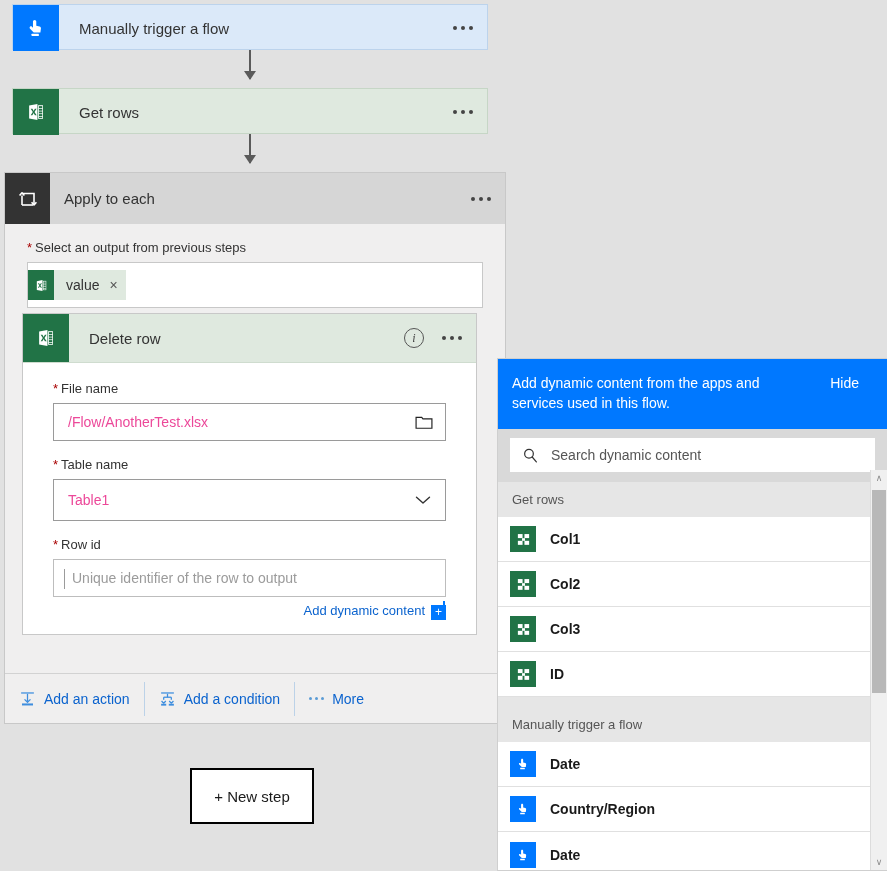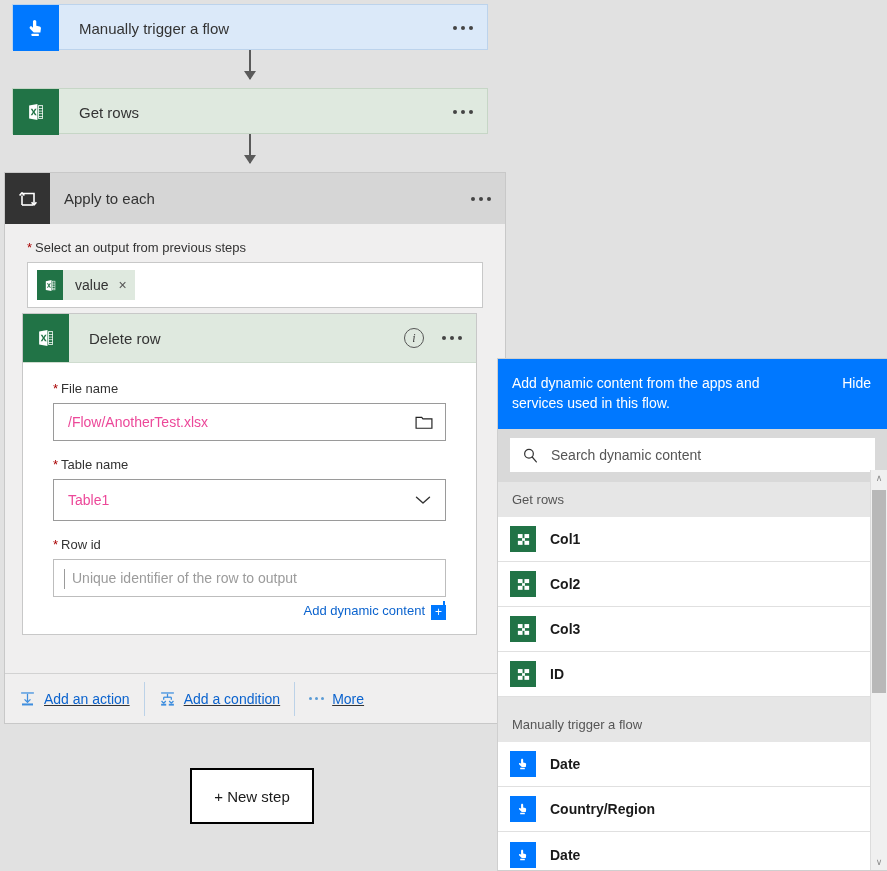--- a/index.html
+++ b/index.html
@@ -38,21 +38,21 @@
   
   #loop-card{left:4px;top:172px;width:502px;height:552px;background:#f0efef;border-color:#c8c8c8;}
   #loop-card .card-head{background:#d6d6d6;height:51px;align-items:center;}
   #loop-card .card-icon{background:#333333;width:45px;height:51px;flex:0 0 45px;}
   #loop-card .card-title{padding-left:14px;}
 
   .loop-body{padding:16px 22px 0 22px;}
   .req-label{font-size:13px;color:#333;margin-bottom:7px;}
   .req-star{color:#a80000;margin-right:3px;}
 
-  .token-field{background:#fff;border:1px solid #c8c8c8;height:46px;display:flex;align-items:center;padding-left:9px;box-sizing:border-box;}
+  .token-field{background:#fff;border:1px solid #c8c8c8;height:46px;display:flex;align-items:center;padding-left:0;box-sizing:border-box;}
   .token{display:inline-flex;align-items:center;height:30px;background:#dfe9df;padding-right:8px;}
   .token-ico{width:26px;height:30px;background:#217346;display:flex;align-items:center;justify-content:center;}
   .token-label{padding:0 10px 0 12px;font-size:14px;color:#333;}
   .token-x{color:#555;font-size:14px;cursor:pointer;line-height:1;}
 
   
   #delete-card{position:absolute;left:22px;top:313px;width:455px;border:1px solid #c8c8c8;background:#fff;box-sizing:border-box;}
   #delete-card .card-head{background:#dfe9df;height:48px;border-bottom:1px solid #cfdccf;}
   #delete-card .card-icon{background:#217346;width:46px;height:48px;flex:0 0 46px;}
   #delete-card .card-title{padding-left:20px;}
@@ -70,34 +70,34 @@
   .folder-ico{position:absolute;right:12px;top:50%;transform:translateY(-50%);}
   .chev{position:absolute;right:14px;top:50%;transform:translateY(-50%);}
   .adc-link{display:flex;justify-content:flex-end;align-items:center;gap:6px;
     font-size:13px;color:#0b63ce;margin-top:-2px;}
   .adc-plus{width:15px;height:15px;background:#0078ff;color:#fff;font-size:12px;line-height:15px;
     text-align:center;display:inline-block;}
   .adc-bar{width:2px;height:15px;background:#0078ff;display:inline-block;margin-left:-3px;}
 
   
   .loop-footer{position:absolute;left:0;bottom:0;width:100%;height:50px;border-top:1px solid #d2d2d2;
-    display:flex;align-items:center;background:#f0efef;box-sizing:border-box;text-decoration:underline;}
+    display:flex;align-items:center;background:#f0efef;box-sizing:border-box;}
   .foot-btn{display:flex;align-items:center;gap:8px;color:#0b63ce;font-size:14px;padding:0 14px;height:32px;}
   .foot-div{width:1px;height:34px;background:#bcd2e8;}
   .dots3{display:flex;gap:3px;align-items:center;}
   .dots3 i{width:3px;height:3px;border-radius:50%;background:#5b9bd5;display:block;}
 
   
   #new-step{position:absolute;left:190px;top:768px;width:120px;height:52px;background:#fff;border:2px solid #000000;
     display:flex;align-items:center;justify-content:center;font-size:15px;color:#1a1a1a;}
 
   
   #dc-panel{position:absolute;left:497px;top:358px;width:390px;height:513px;background:#fff;
     border:1px solid #cfcfcf;border-right:none;box-sizing:border-box;overflow:hidden;}
-  .dc-banner{background:#0078ff;color:#fff;padding:14px 16px 16px 14px;display:flex;
+  .dc-banner{background:#0078ff;color:#fff;padding:14px 28px 16px 14px;display:flex;
     justify-content:space-between;align-items:flex-start;font-size:14px;line-height:20px;}
   .dc-banner-text{max-width:290px;}
   .dc-hide{font-size:14px;color:#fff;white-space:nowrap;padding-left:10px;}
   .dc-search-wrap{background:#d9d9d9;padding:9px 12px 10px 12px;}
   .dc-search{background:#fff;height:34px;display:flex;align-items:center;padding-left:12px;gap:12px;}
   .dc-search-text{font-size:14px;color:#555;}
   .dc-list{position:relative;}
   .dc-group{background:#e6e6e6;font-size:13px;color:#555;padding:10px 0 10px 14px;}
   .dc-item{background:#fff;height:45px;display:flex;align-items:center;padding-left:12px;gap:14px;
     border-bottom:1px solid #e0e0e0;box-sizing:border-box;}

